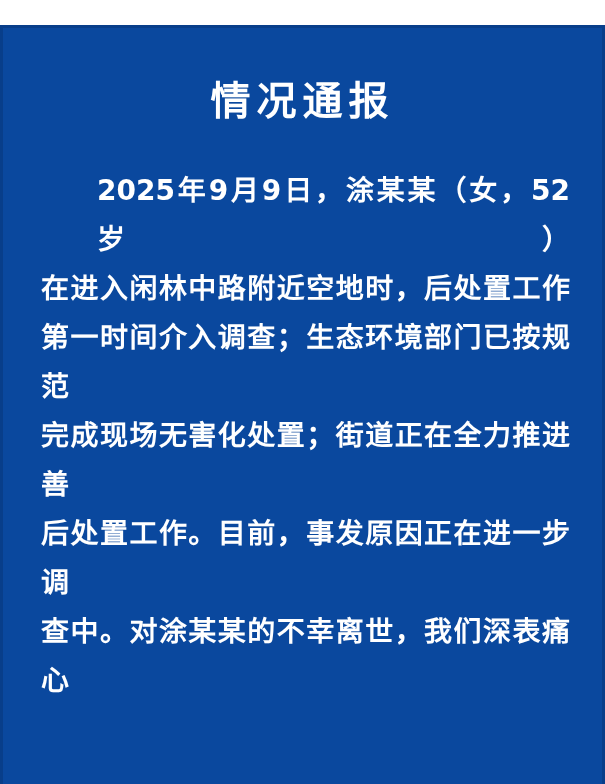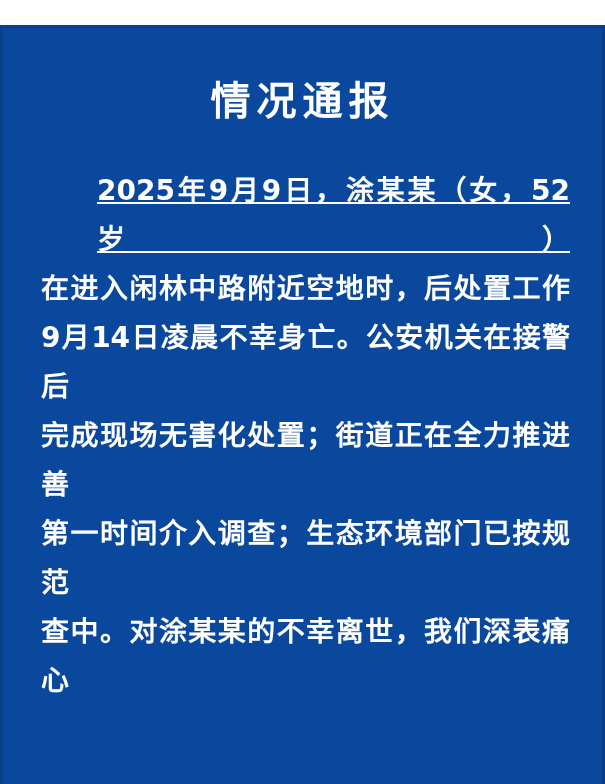--- a/index.html
+++ b/index.html
@@ -40,33 +40,32 @@
   }
   .body-line {
     white-space: nowrap;
     text-align: justify;
     text-align-last: justify;
     text-justify: inter-character;
     white-space: normal;
   }
   .body-line.indent {
     padding-left: 2em;
-    text-decoration: underline;
   }
 </style>
 </head>
 <body>
 
 <div class="notice-card">
 
   <div class="notice-title">情况通报</div>
 
   <div class="notice-body">
     <div class="body-line indent">2025年9月9日，涂某某（女，52岁）</div>
     <div class="body-line">在进入闲林中路附近空地时，后处置工作</div>
-    <div class="body-line">9月14日凌晨不幸身亡。公安机关在接警后</div>
+    <div class="body-line">第一时间介入调查；生态环境部门已按规范</div>
     <div class="body-line">完成现场无害化处置；街道正在全力推进善</div>
-    <div class="body-line">第一时间介入调查；生态环境部门已按规范</div>
+    <div class="body-line">后处置工作。目前，事发原因正在进一步调</div>
     <div class="body-line">查中。对涂某某的不幸离世，我们深表痛心</div>
 
   </div>
 
 </div>
 
 </body></html>

